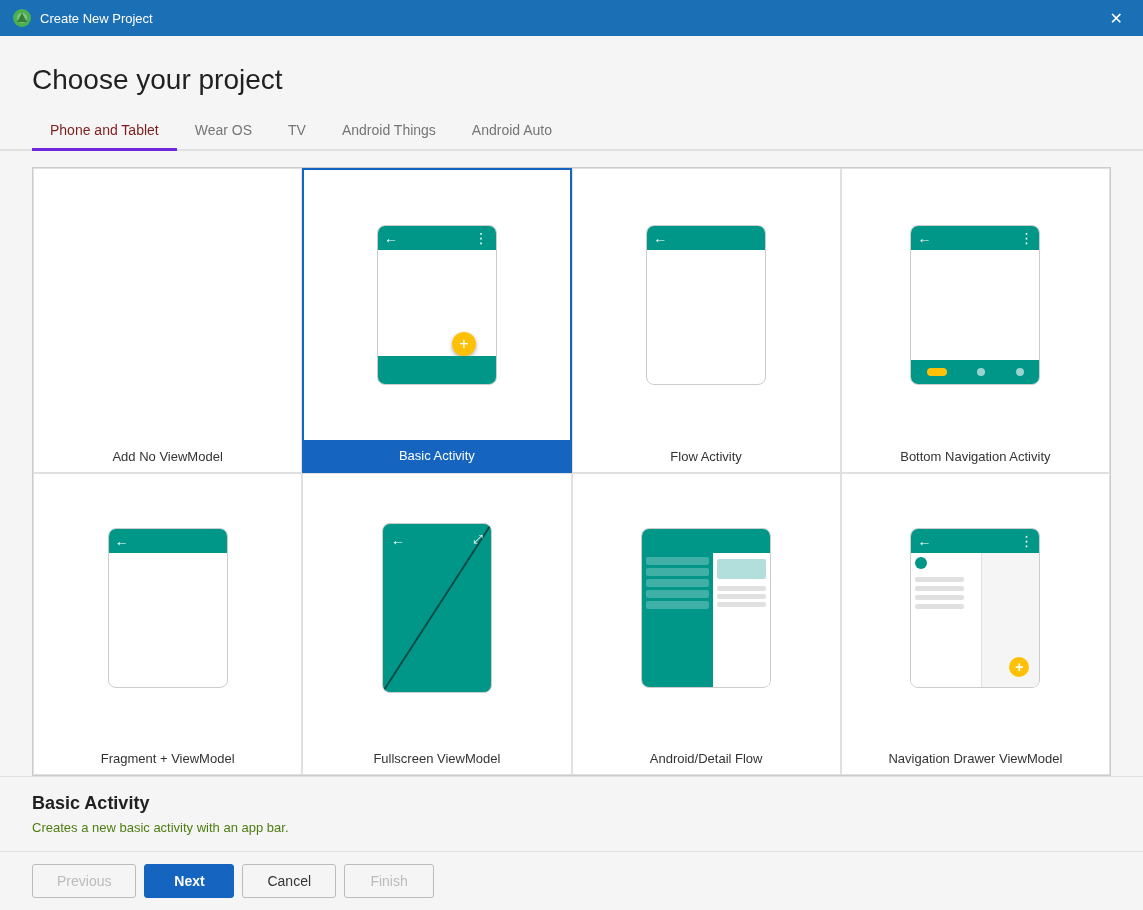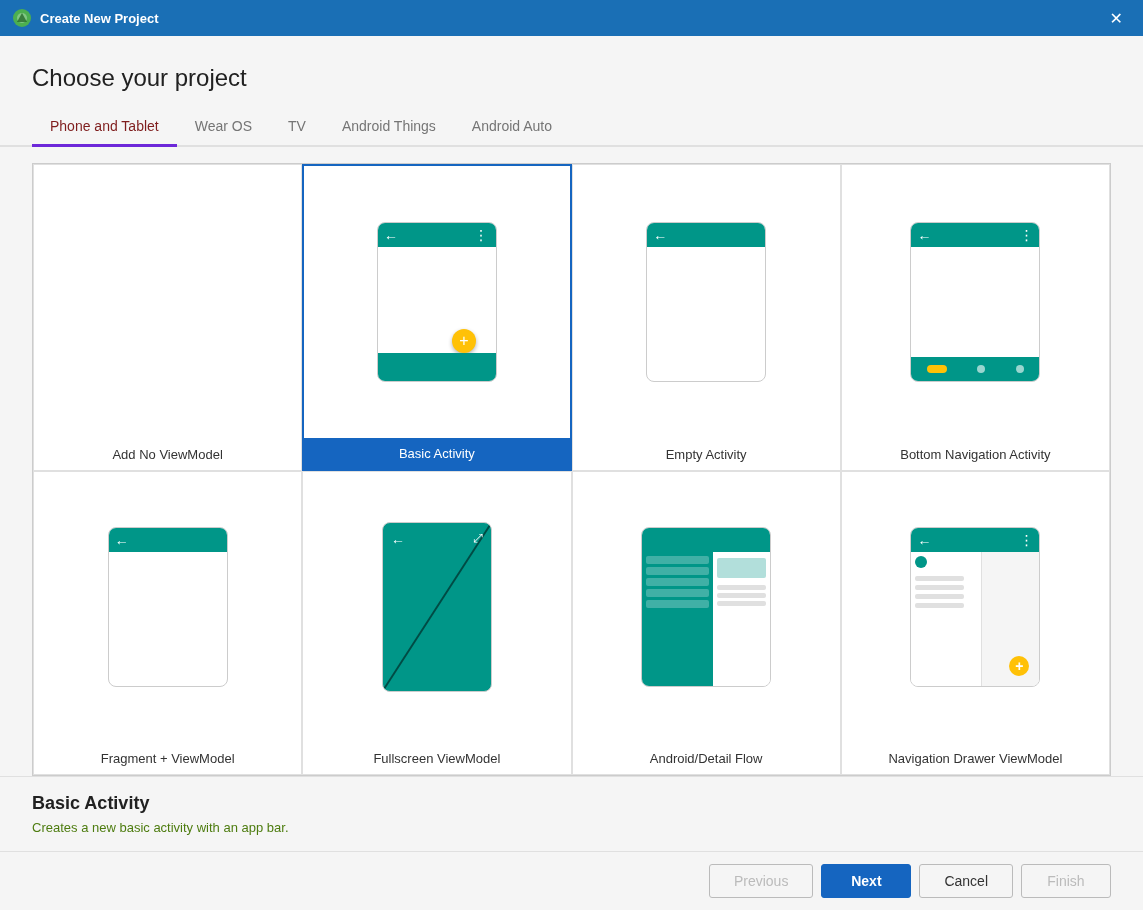--- a/index.html
+++ b/index.html
@@ -28,21 +28,21 @@
       display: flex;
       align-items: center;
       gap: 8px;
     }
     .title-bar-icon {
       width: 20px;
       height: 20px;
     }
     .title-bar-text {
       font-size: 13px;
-      font-weight: 700;
+      font-weight: 400;
     }
     .title-bar-close {
       background: none;
       border: none;
       color: white;
       font-size: 16px;
       cursor: pointer;
       padding: 4px 8px;
     }
 
@@ -54,21 +54,21 @@
       flex-direction: column;
       padding: 0;
     }
 
     
     .dialog-header {
       padding: 28px 32px 16px 32px;
       background: #f5f5f5;
     }
     .dialog-title {
-      font-size: 24px;
+      font-size: 28px;
       font-weight: 300;
       color: #212121;
     }
 
     
     .tabs {
       display: flex;
       padding: 0 32px;
       border-bottom: 2px solid #e0e0e0;
       background: #f5f5f5;
@@ -431,21 +431,20 @@
       margin-bottom: 6px;
     }
     .description-text {
       font-size: 13px;
       color: #4d7c0f;
     }
 
     
     .button-row {
       display: flex;
-      justify-content: flex-end;
       align-items: center;
       gap: 8px;
       padding: 12px 32px;
       background: #f5f5f5;
       border-top: 1px solid #e0e0e0;
       flex-shrink: 0;
     }
     .btn {
       padding: 8px 24px;
       font-size: 14px;
@@ -543,21 +542,21 @@
       </div>
 
       <div class="activity-card">
         <div class="card-preview" style="display:flex;align-items:center;justify-content:center;background:white;padding:16px;">
           <div class="empty-phone">
             <div class="empty-toolbar">
               <span style="color:white;font-size:14px;">←</span>
             </div>
           </div>
         </div>
-        <div class="card-label">Empty Activity</div>
+        <div class="card-label">Flow Activity</div>
       </div>
 
       <div class="activity-card">
         <div class="card-preview" style="display:flex;align-items:center;justify-content:center;background:white;padding:12px;">
           <div class="bottom-nav-phone">
             <div class="bnav-toolbar">
               <span style="color:white;font-size:14px;">←</span>
               <span style="color:white;font-size:14px;">⋮</span>
             </div>
             <div class="bnav-content"></div>

